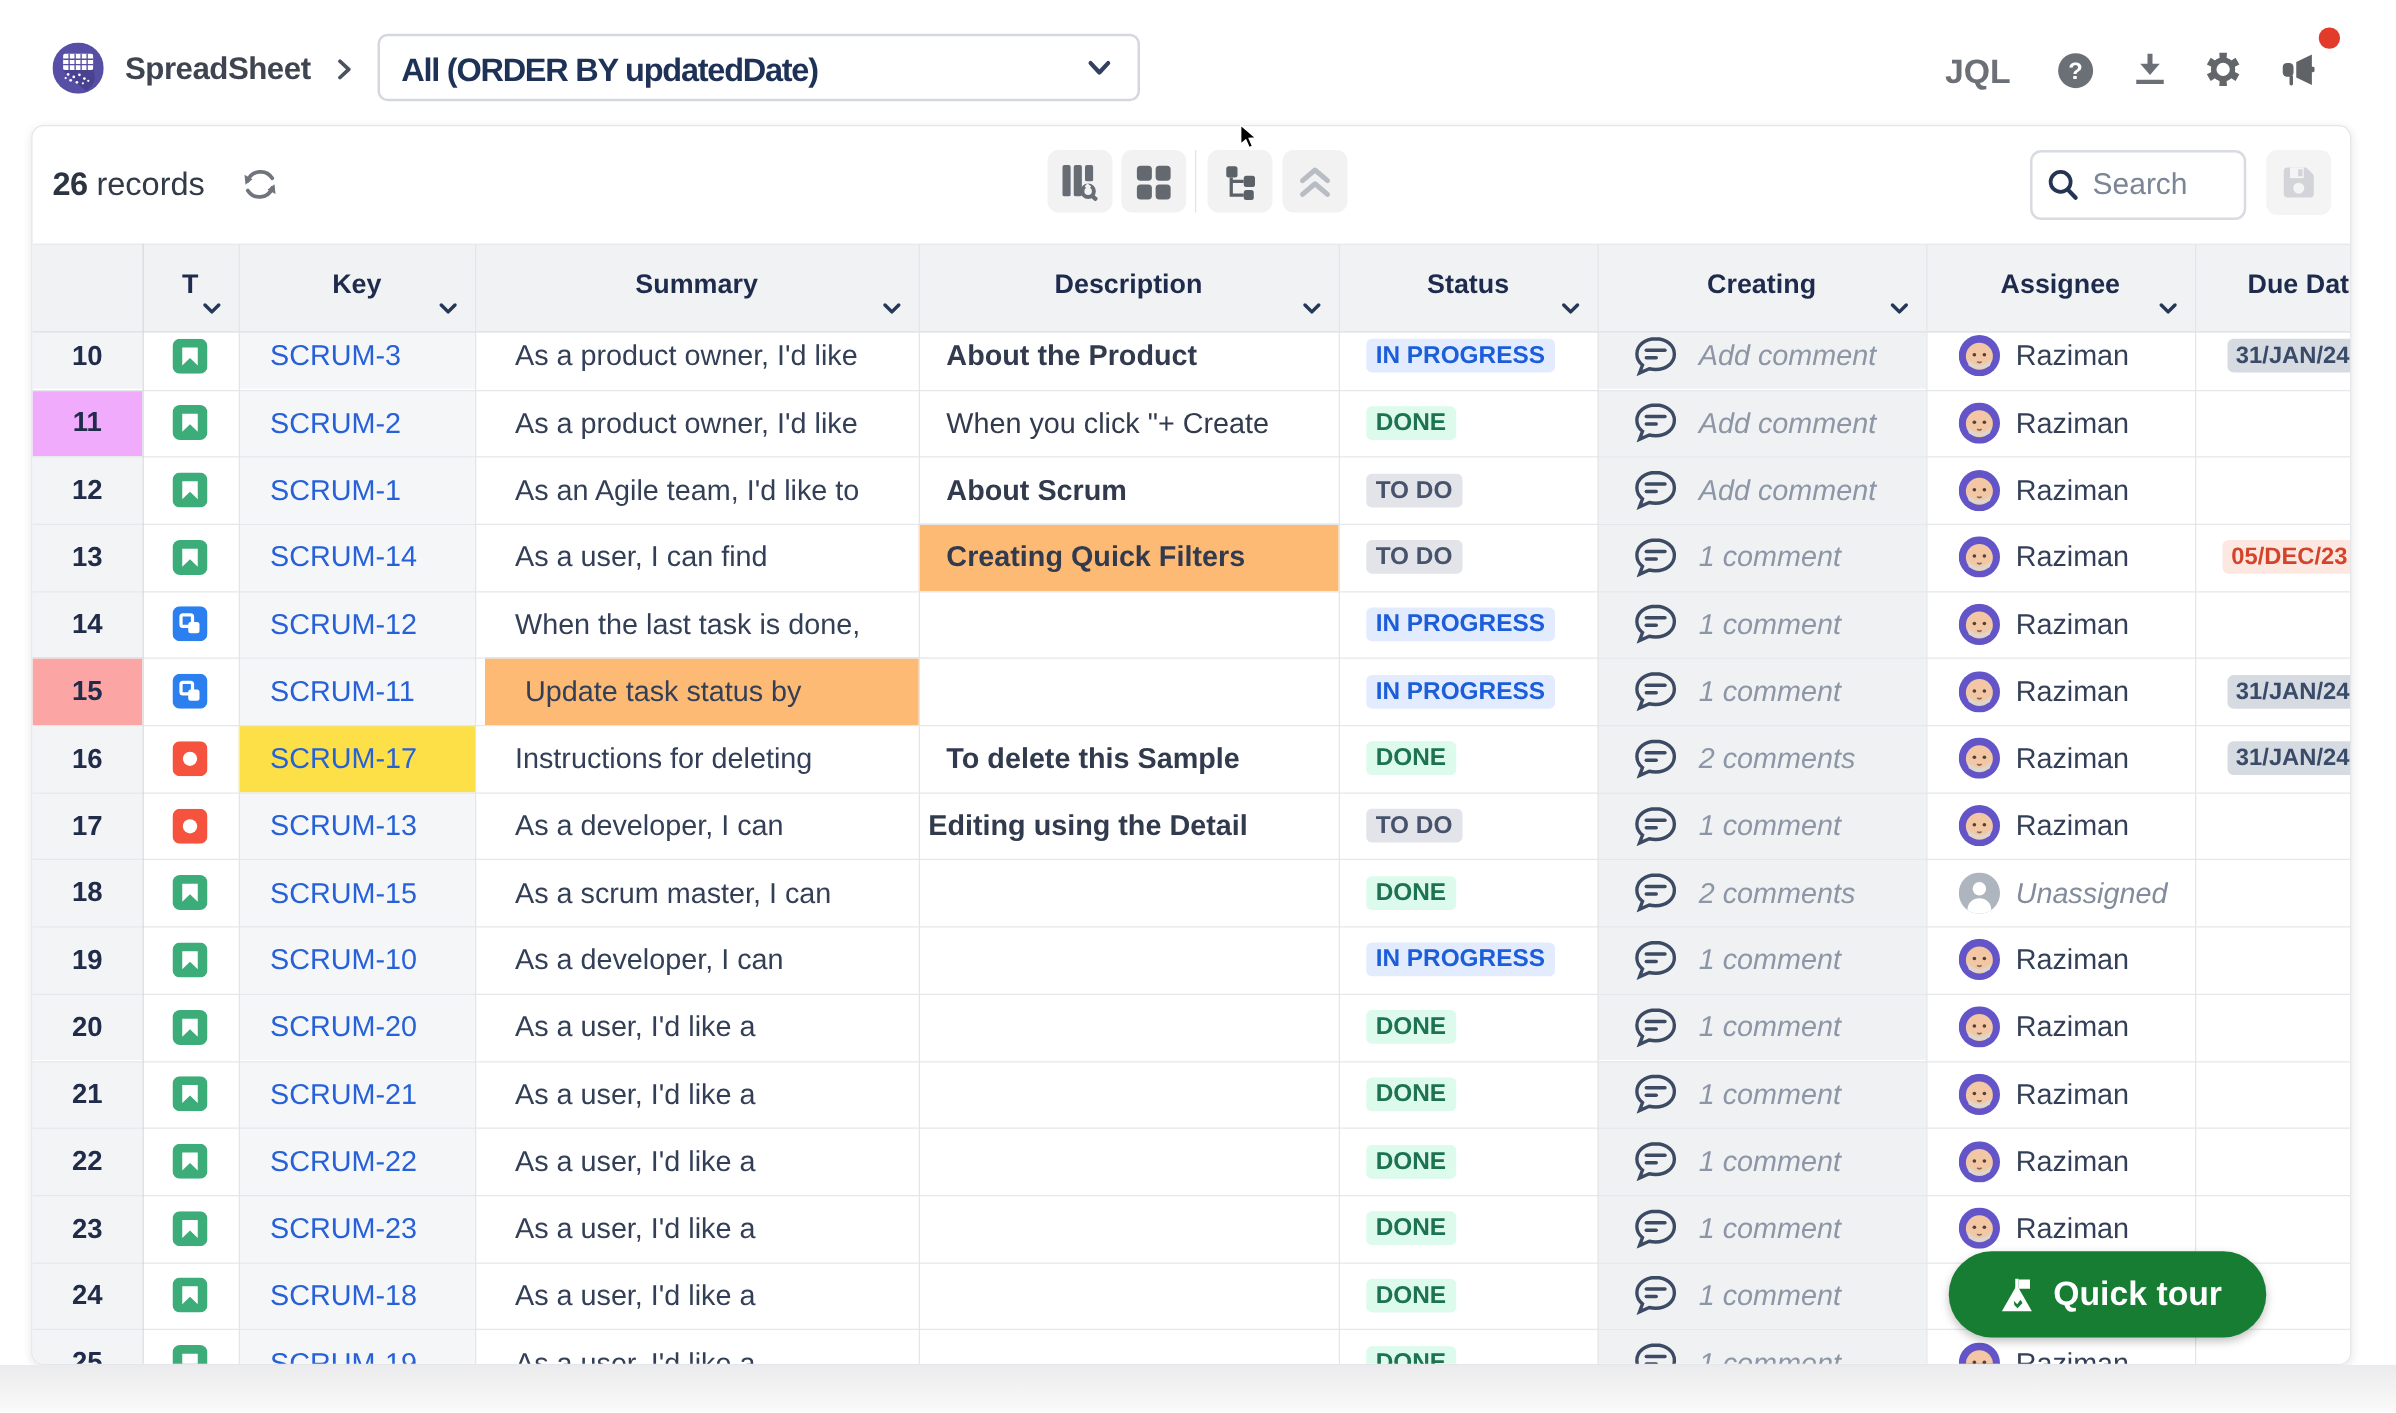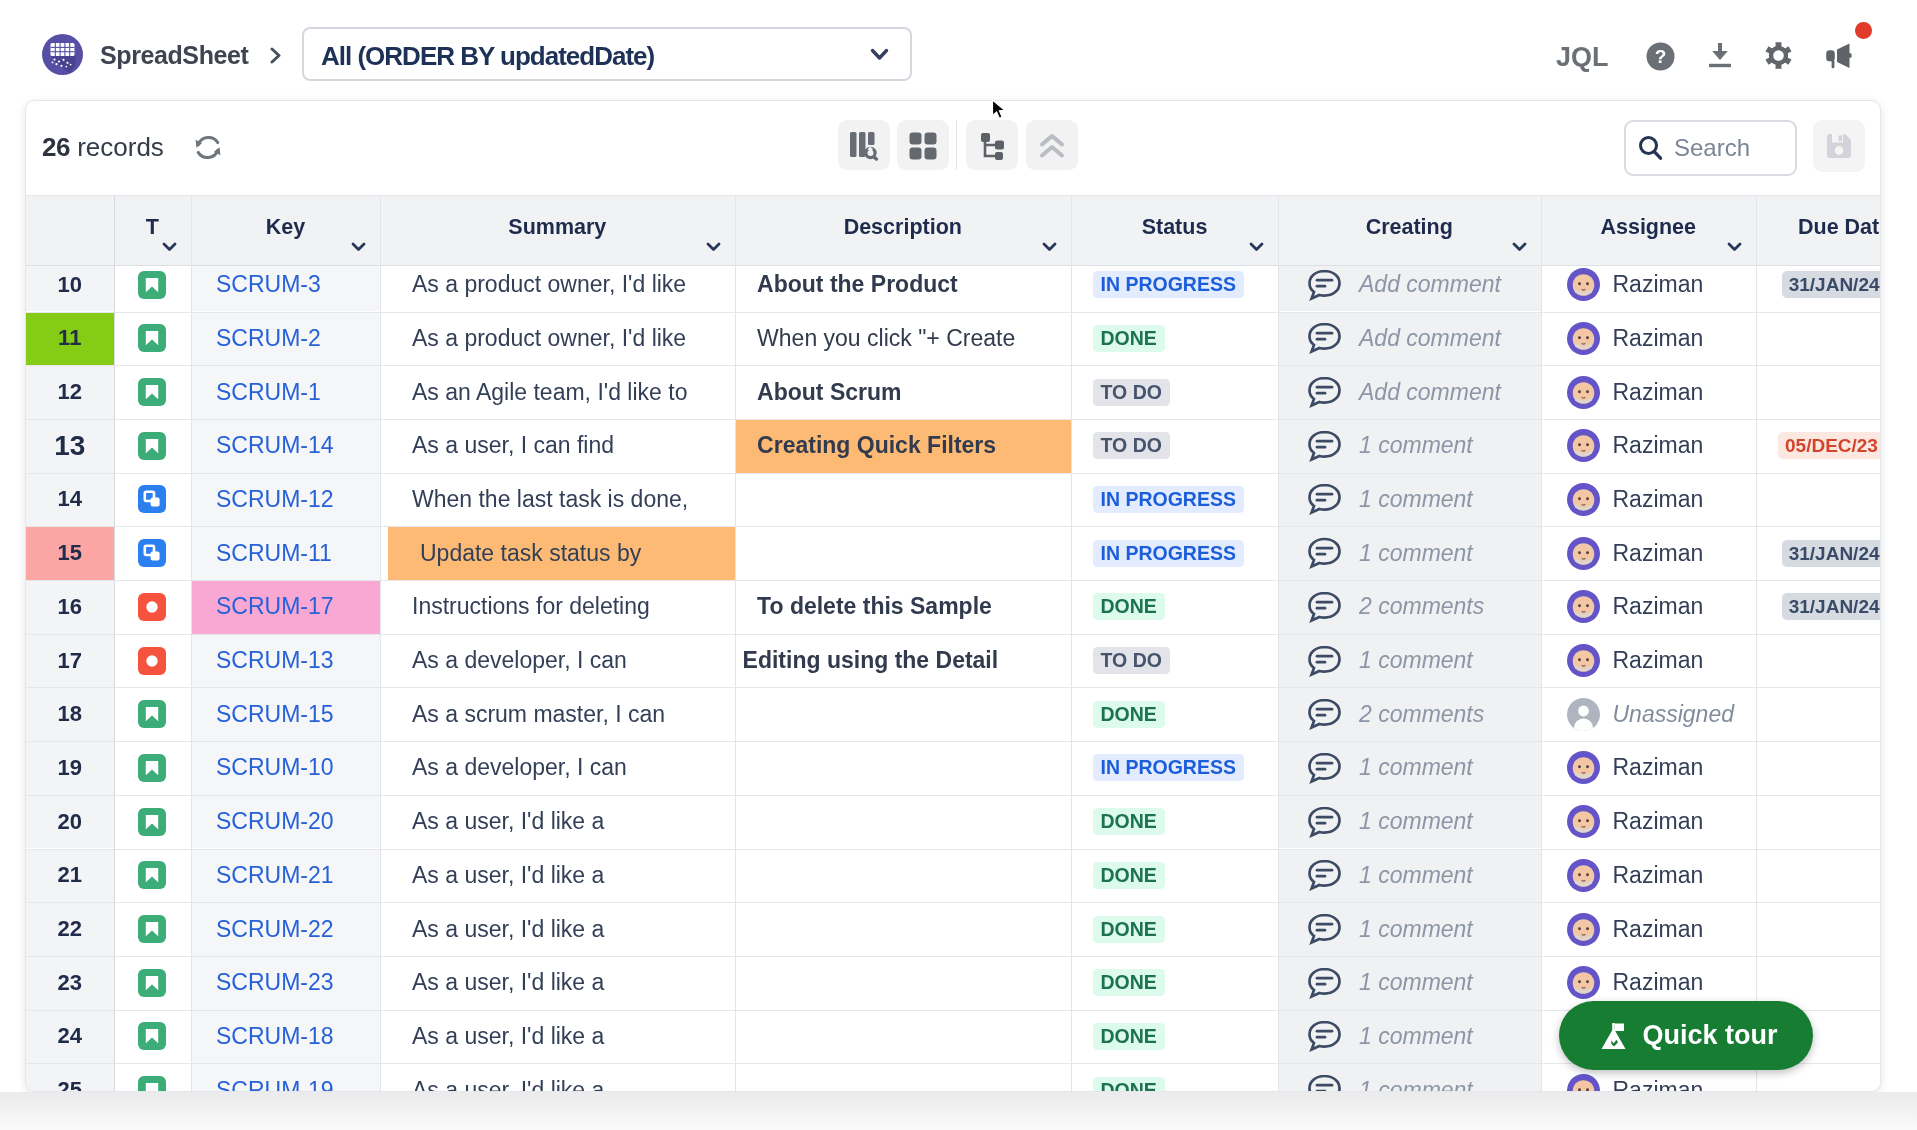--- a/index.html
+++ b/index.html
@@ -170,21 +170,21 @@
         <path d="M7.2 19.5 Q16.5 28.8 25.8 19.5 L25 24.5 Q16.5 30 8 24.5 Z" fill="#ddd6cc"></path>
         <circle cx="12.5" cy="15.8" r="1.45" fill="#4e4239"></circle>
         <circle cx="20.5" cy="15.8" r="1.45" fill="#4e4239"></circle>
         <path d="M14.7 21.3 Q16.5 22.8 18.3 21.3" fill="none" stroke="#7d6a5c" stroke-width="1.3"></path>
       </svg>
       <span style="margin-left:13px;font-size:23px;color:#333f57">Raziman</span>
     </div>
 <div class="abs flex" style="left:1730px;top:156.8px;width:126px;height:53.7px;background:#ffffff;padding-left:25.7px;overflow:visible">
       <span style="height:27px;line-height:27.5px;padding:0 7px;border-radius:5px;background:#d6dae1;color:#394b68;font-size:19px;font-weight:bold;white-space:nowrap">31/JAN/24</span>
     </div>
-<div class="abs flex" style="left:0px;top:210.5px;width:87.5px;height:53.7px;background:#84cc16;">
+<div class="abs flex" style="left:0px;top:210.5px;width:87.5px;height:53.7px;background:#f0abfc;">
       <span style="margin:0 auto;font-size:22px;font-weight:bold;color:#202c49">11</span>
     </div>
 <div class="abs flex" style="left:87.5px;top:210.5px;width:77.5px;height:53.7px;background:#ffffff;">
       <span style="margin:0 auto;height:28px"><svg width="28" height="28" viewBox="0 0 28 28">
           <rect width="28" height="28" rx="6" fill="#3cac79"></rect>
           <path d="M7.8 7 L20.2 7 L20.2 21.3 L14 15.4 L7.8 21.3 Z" fill="#fff"></path>
         </svg></span>
     </div>
 <div class="abs flex" style="left:165px;top:210.5px;width:189px;height:53.7px;background:#f5f6f8;padding-left:25px">
       <span style="font-size:23px;color:#2661d8">SCRUM-2</span>
@@ -253,21 +253,21 @@
         <circle cx="16.5" cy="17" r="10.8" fill="#f3c6a4"></circle>
         <path d="M7.2 19.5 Q16.5 28.8 25.8 19.5 L25 24.5 Q16.5 30 8 24.5 Z" fill="#ddd6cc"></path>
         <circle cx="12.5" cy="15.8" r="1.45" fill="#4e4239"></circle>
         <circle cx="20.5" cy="15.8" r="1.45" fill="#4e4239"></circle>
         <path d="M14.7 21.3 Q16.5 22.8 18.3 21.3" fill="none" stroke="#7d6a5c" stroke-width="1.3"></path>
       </svg>
       <span style="margin-left:13px;font-size:23px;color:#333f57">Raziman</span>
     </div>
 <div class="abs flex" style="left:1730px;top:264.20000000000005px;width:126px;height:53.7px;background:#ffffff;"></div>
 <div class="abs flex" style="left:0px;top:317.90000000000003px;width:87.5px;height:53.7px;background:#f3f4f6;">
-      <span style="margin:12px auto;font-size:28px;font-weight:bold;color:#202c49">13</span>
+      <span style="margin:12px auto;font-size:22px;font-weight:bold;color:#202c49">13</span>
     </div>
 <div class="abs flex" style="left:87.5px;top:317.90000000000003px;width:77.5px;height:53.7px;background:#ffffff;">
       <span style="margin:0 auto;height:28px"><svg width="28" height="28" viewBox="0 0 28 28">
           <rect width="28" height="28" rx="6" fill="#3cac79"></rect>
           <path d="M7.8 7 L20.2 7 L20.2 21.3 L14 15.4 L7.8 21.3 Z" fill="#fff"></path>
         </svg></span>
     </div>
 <div class="abs flex" style="left:165px;top:317.90000000000003px;width:189px;height:53.7px;background:#f5f6f8;padding-left:25px">
       <span style="font-size:23px;color:#2661d8">SCRUM-14</span>
     </div>
@@ -386,21 +386,21 @@
     </div>
 <div class="abs flex" style="left:0px;top:479.00000000000006px;width:87.5px;height:53.7px;background:#f3f4f6;">
       <span style="margin:0 auto;font-size:22px;font-weight:bold;color:#202c49">16</span>
     </div>
 <div class="abs flex" style="left:87.5px;top:479.00000000000006px;width:77.5px;height:53.7px;background:#ffffff;">
       <span style="margin:0 auto;height:28px"><svg width="28" height="28" viewBox="0 0 28 28">
           <rect width="28" height="28" rx="6" fill="#f5533d"></rect>
           <circle cx="14" cy="14" r="5.7" fill="#fff"></circle>
         </svg></span>
     </div>
-<div class="abs flex" style="left:165px;top:479.00000000000006px;width:189px;height:53.7px;background:#f9a8d4;padding-left:25px">
+<div class="abs flex" style="left:165px;top:479.00000000000006px;width:189px;height:53.7px;background:#fde047;padding-left:25px">
       <span style="font-size:23px;color:#2661d8">SCRUM-17</span>
     </div>
 <div class="abs flex" style="left:354px;top:479.00000000000006px;width:354.6px;height:53.7px;background:#ffffff;padding-left:32px">
       <span style="font-size:23px;color:#333f57">Instructions for deleting</span>
     </div>
 <div class="abs flex" style="left:708.6px;top:479.00000000000006px;width:336.4px;height:53.7px;background:#ffffff;padding-left:22.5px">
       <span style="font-size:23px;font-weight:bold;color:#323a4d">To delete this Sample</span>
     </div>
 <div class="abs flex" style="left:1045px;top:479.00000000000006px;width:207px;height:53.7px;background:#ffffff;padding-left:21.5px">
       <span style="height:27px;line-height:27.5px;padding:0 8px;border-radius:4.5px;background:#dcfbec;color:#1c7251;font-size:19.5px;font-weight:bold">DONE</span>

